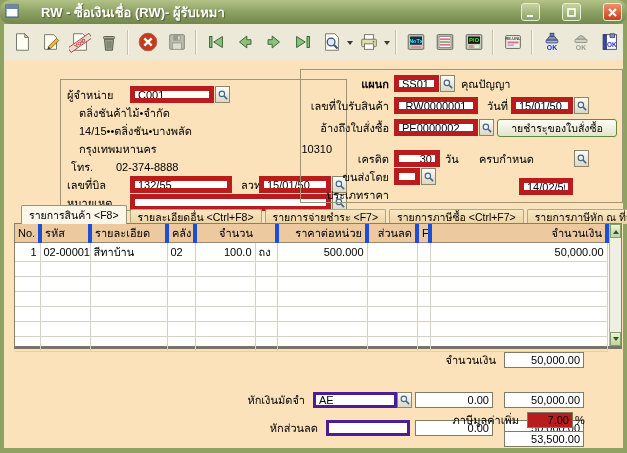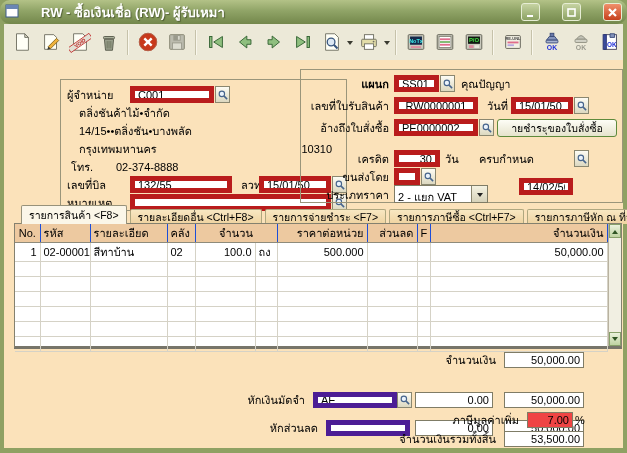--- a/index.html
+++ b/index.html
@@ -51,47 +51,47 @@
   .tabs { position:absolute; left:10px; top:145px; height:19px; display:flex; align-items:flex-end; }
   .tab { height:15px; margin-left:3px; padding:0 7px; display:flex; align-items:center;
     background:linear-gradient(#F8E7C2,#EFD3A0); border:1px solid #AFA77F; border-bottom:none;
     border-radius:2px 2px 0 0; font-size:10.5px; white-space:nowrap; }
   .tab.active { height:19px; margin-left:7px; background:#FBF6E8; border:1px solid #97927A;
     border-bottom:none; z-index:3; }
   
   .grid { position:absolute; left:10px; top:163px; width:608px; height:126px; background:#fff;
     border:1px solid #84816F; border-bottom:3px solid #77756A; display:flex; z-index:2; }
   table.items { border-collapse:collapse; table-layout:fixed; width:592px; }
-  table.items th { background:#EDC9A0; border-right:1px solid #1d4ed8; border-bottom:1px solid #8E8B7B;
+  table.items th { background:#EDC9A0; border-right:4px solid #1d4ed8; border-bottom:1px solid #8E8B7B;
     font-weight:normal; font-size:11px; height:16px; padding:0 3px; white-space:nowrap; overflow:hidden; }
   table.items td { border-right:1px solid #D5D2C6; border-bottom:1px solid #D5D2C6;
     font-size:11px; height:15px; padding:0 3px; white-space:nowrap; overflow:hidden; }
   .ta-l{text-align:left}.ta-r{text-align:right}.ta-c{text-align:center}
   .vsb { width:14px; background:#F1EFE2; border-left:1px solid #B9B2A0;
     display:flex; flex-direction:column; justify-content:space-between; }
   .sb-btn { height:14px; background:linear-gradient(#EAF2DC,#BFD3A2); border:1px solid #87A06A;
     display:flex; align-items:center; justify-content:center; }
   .sb-btn i { width:0; height:0; border:3px solid transparent; }
   .sb-btn.up i { border-bottom:4px solid #2F5524; margin-bottom:2px; }
   .sb-btn.down i { border-top:4px solid #2F5524; margin-top:2px; }
   
   .srow { position:absolute; left:0; right:0; height:17px; padding-right:39px;
     display:flex; justify-content:flex-end; align-items:center; }
   .slbl { margin-right:8px; white-space:nowrap; }
   .sbox { width:80px; height:16px; border:1px solid #7F7C66; background:#fff;
     text-align:right; padding:1px 3px; }
   .smid { width:78px; height:16px; border:1px solid #7F7C66; background:#fff;
     text-align:right; padding:1px 3px; margin-right:11px; }
-  .sin { width:84px; height:16px; border:5px solid #4c1d95; background:#fff;
+  .sin { width:84px; height:16px; border:3px solid #4c1d95; background:#fff;
     font-family:inherit; font-size:11px; padding:0 3px; margin-right:5px; }
   .sin.ae { margin-right:0; }
   .smag { position:static; width:15px; height:16px; border:1px solid #8A8770;
     background:linear-gradient(#FDFCF4,#DCD8C0); display:flex; align-items:center;
     justify-content:center; margin-right:3px; }
-  .srate { width:46px; height:16px; border:1px solid #7F7C66; background:#ef4444;
+  .srate { width:46px; height:16px; border:1px solid #7F7C66; background:#b91c1c;
     text-align:right; padding:1px 3px; }
   .spct { width:11px; text-align:left; padding-left:2px; }
 </style>
 </head>
 <body>
 
 <div class="window">
 
   <div class="titlebar">
     <span>
@@ -354,26 +354,20 @@
         <span class="rlbl" style="left:0; top:101px; width:88px;">ขนส่งโดย</span>
         <input class="tf" style="left: 93px; top: 98px; width: 26px;" value="">
         <span class="magbtn" style="left:120px; top:98px;">
             <svg width="12" height="12" viewBox="0 0 16 16">
               <circle cx="6.5" cy="6.5" r="3.6" fill="#EAF3FC" stroke="#46648C" stroke-width="1.5"></circle>
               <path d="M9.5 9.5 L13.5 13.5" stroke="#46648C" stroke-width="2"></path>
             </svg>
           </span>
 
         <span class="rlbl" style="left:0; top:119px; width:88px;">ประเภทราคา</span>
-        <div class="combo" style="left:93px; top:115px; width:94px;">
-          <span class="cval">2 - แยก VAT</span>
-          <span class="cbtn">
-              <i></i>
-            </span>
-        </div>
       </div>
 
       <div class="tabs">
         <span class="tab active">รายการสินค้า &lt;F8&gt;</span>
         <span class="tab">รายละเอียดอื่น  &lt;Ctrl+F8&gt;</span>
         <span class="tab">รายการจ่ายชำระ &lt;F7&gt;</span>
         <span class="tab">รายการภาษีซื้อ &lt;Ctrl+F7&gt;</span>
         <span class="tab">รายการภาษีหัก ณ ที่จ่าย &lt;Ctrl+F10&gt;</span>
       </div>
 
@@ -520,19 +514,18 @@
           </span>
         <span class="smid">0.00</span>
         <span class="sbox">50,000.00</span>
       </div>
       <div class="srow" style="top:351px;">
         <span class="slbl">ภาษีมูลค่าเพิ่ม</span>
         <span class="srate">7.00</span>
         <span class="spct">%</span>
       </div>
       <div class="srow" style="top:370px;">
-        <span class="slbl">จำนวนเงินรวมทั้งสิ้น</span>
         <span class="sbox">53,500.00</span>
       </div>
 
     </div>
   </div>
 </div>
 
 </body></html>

